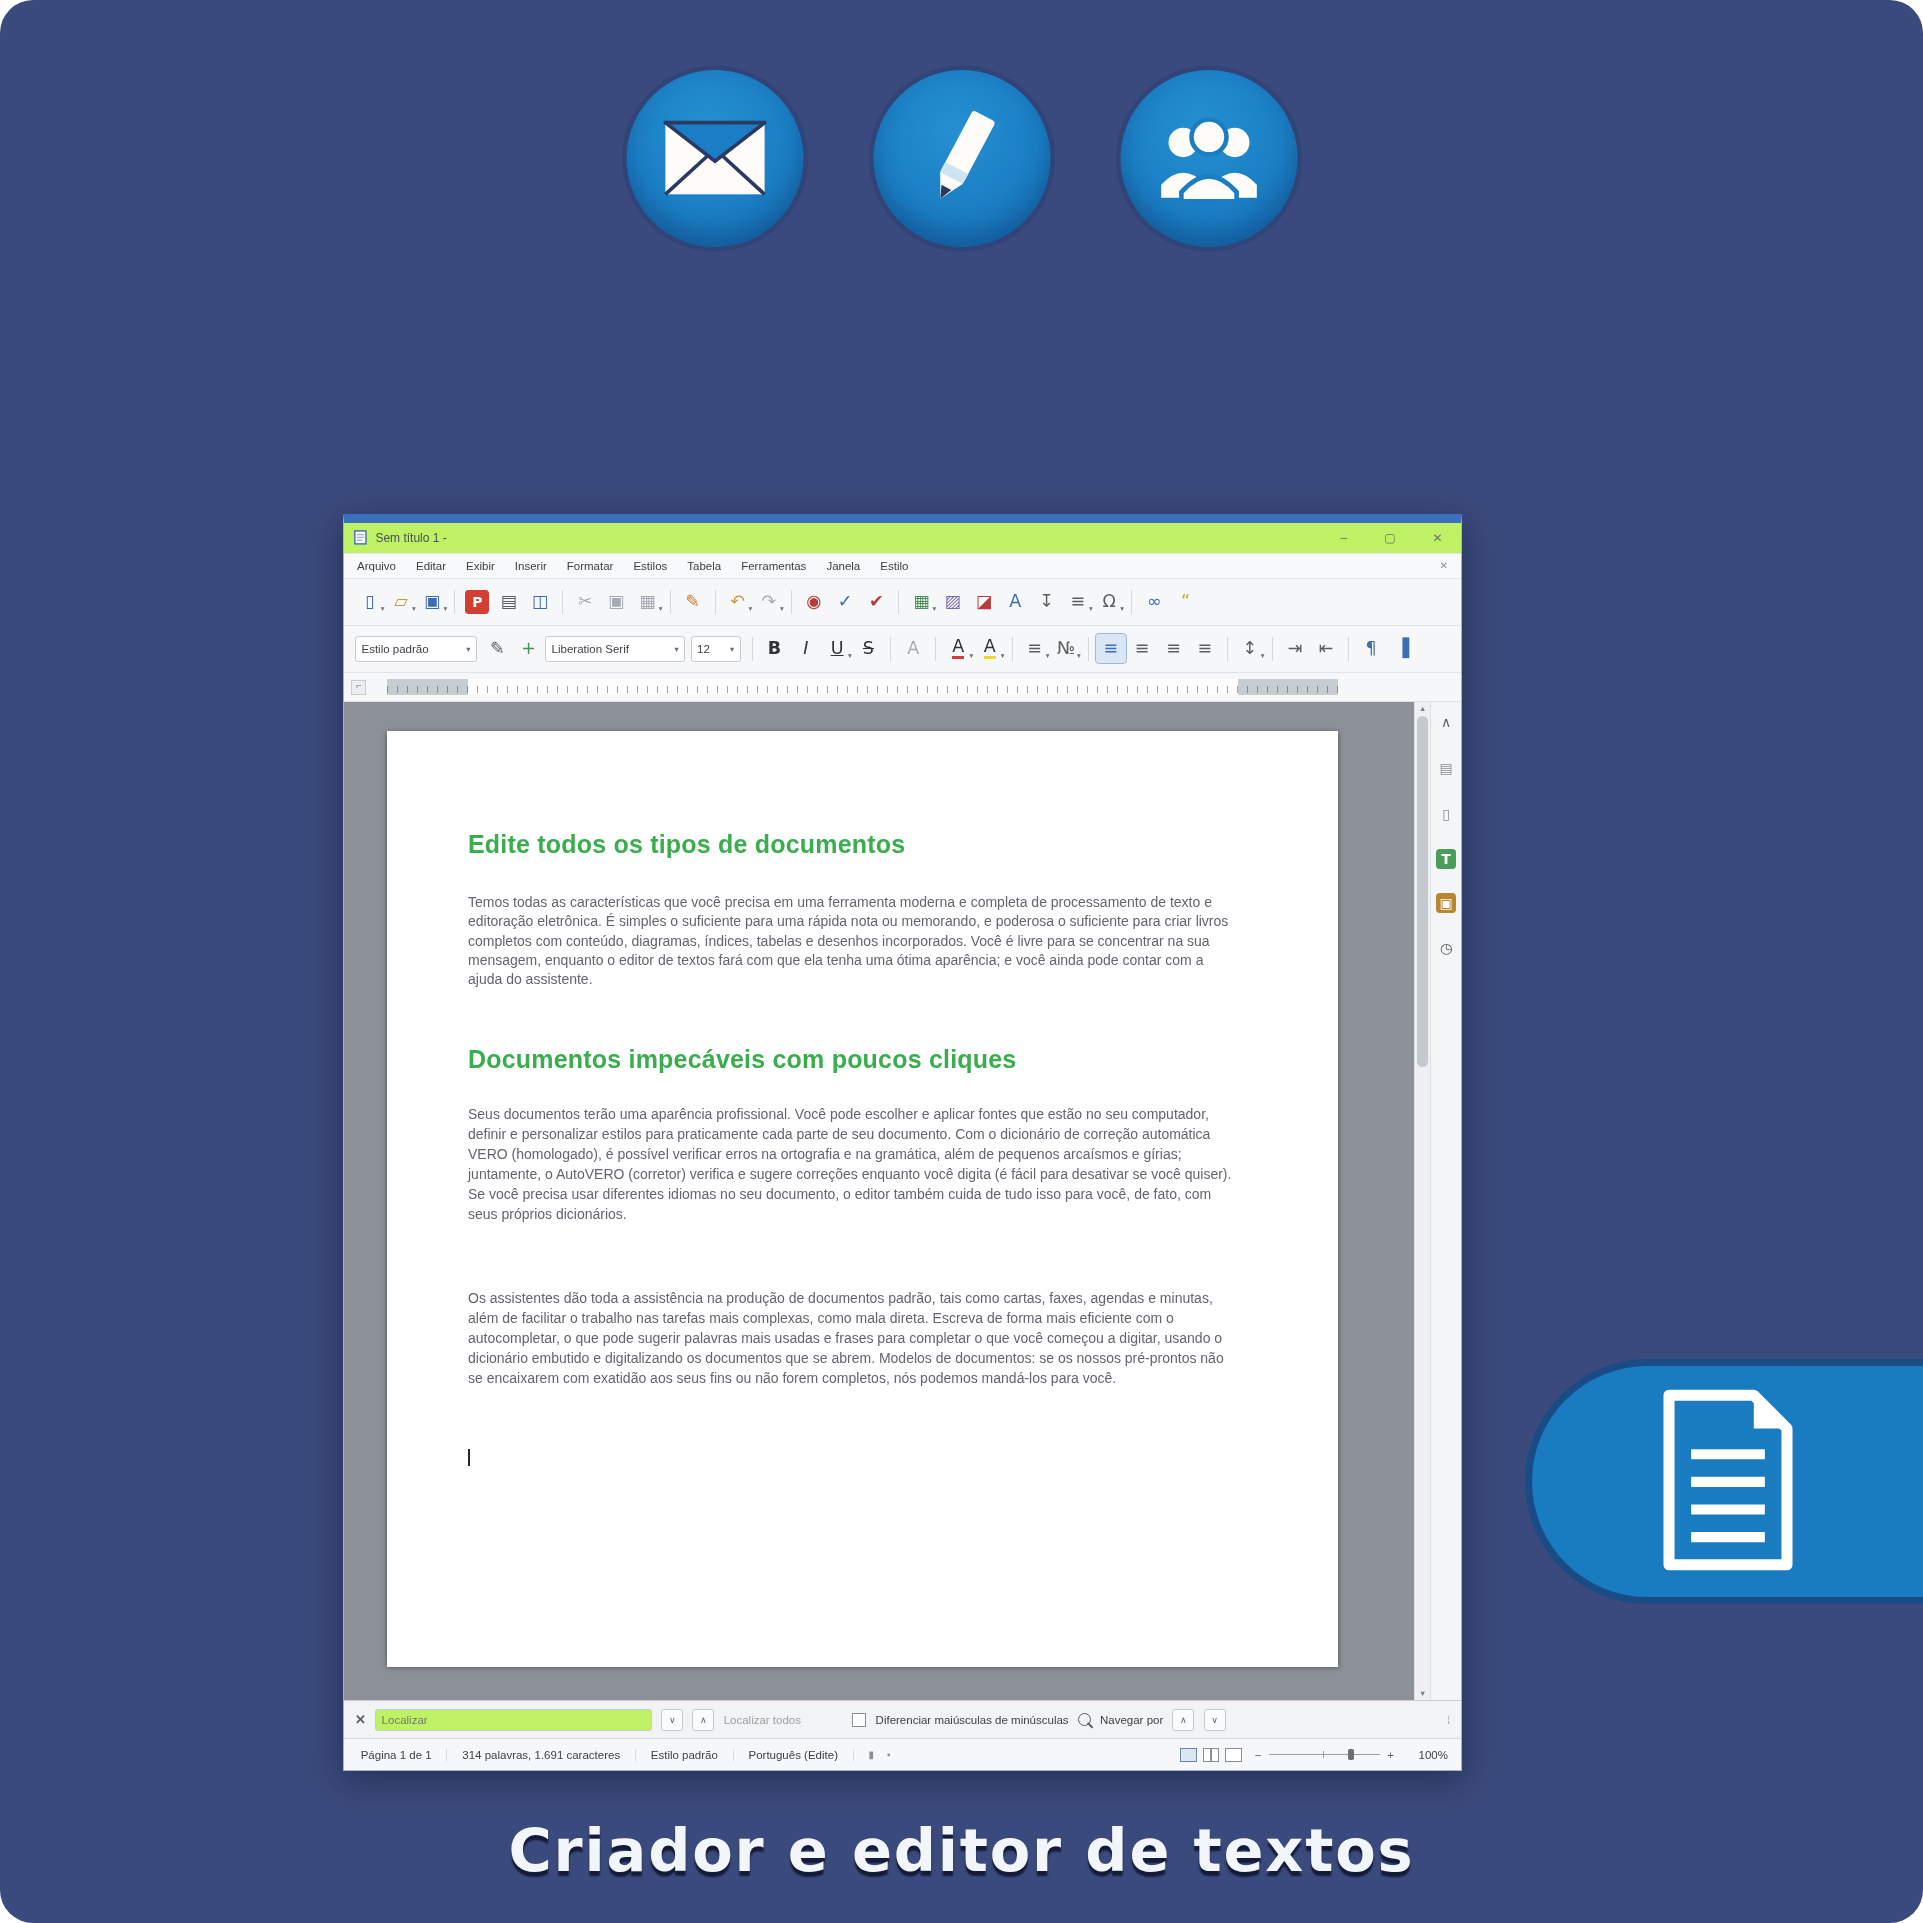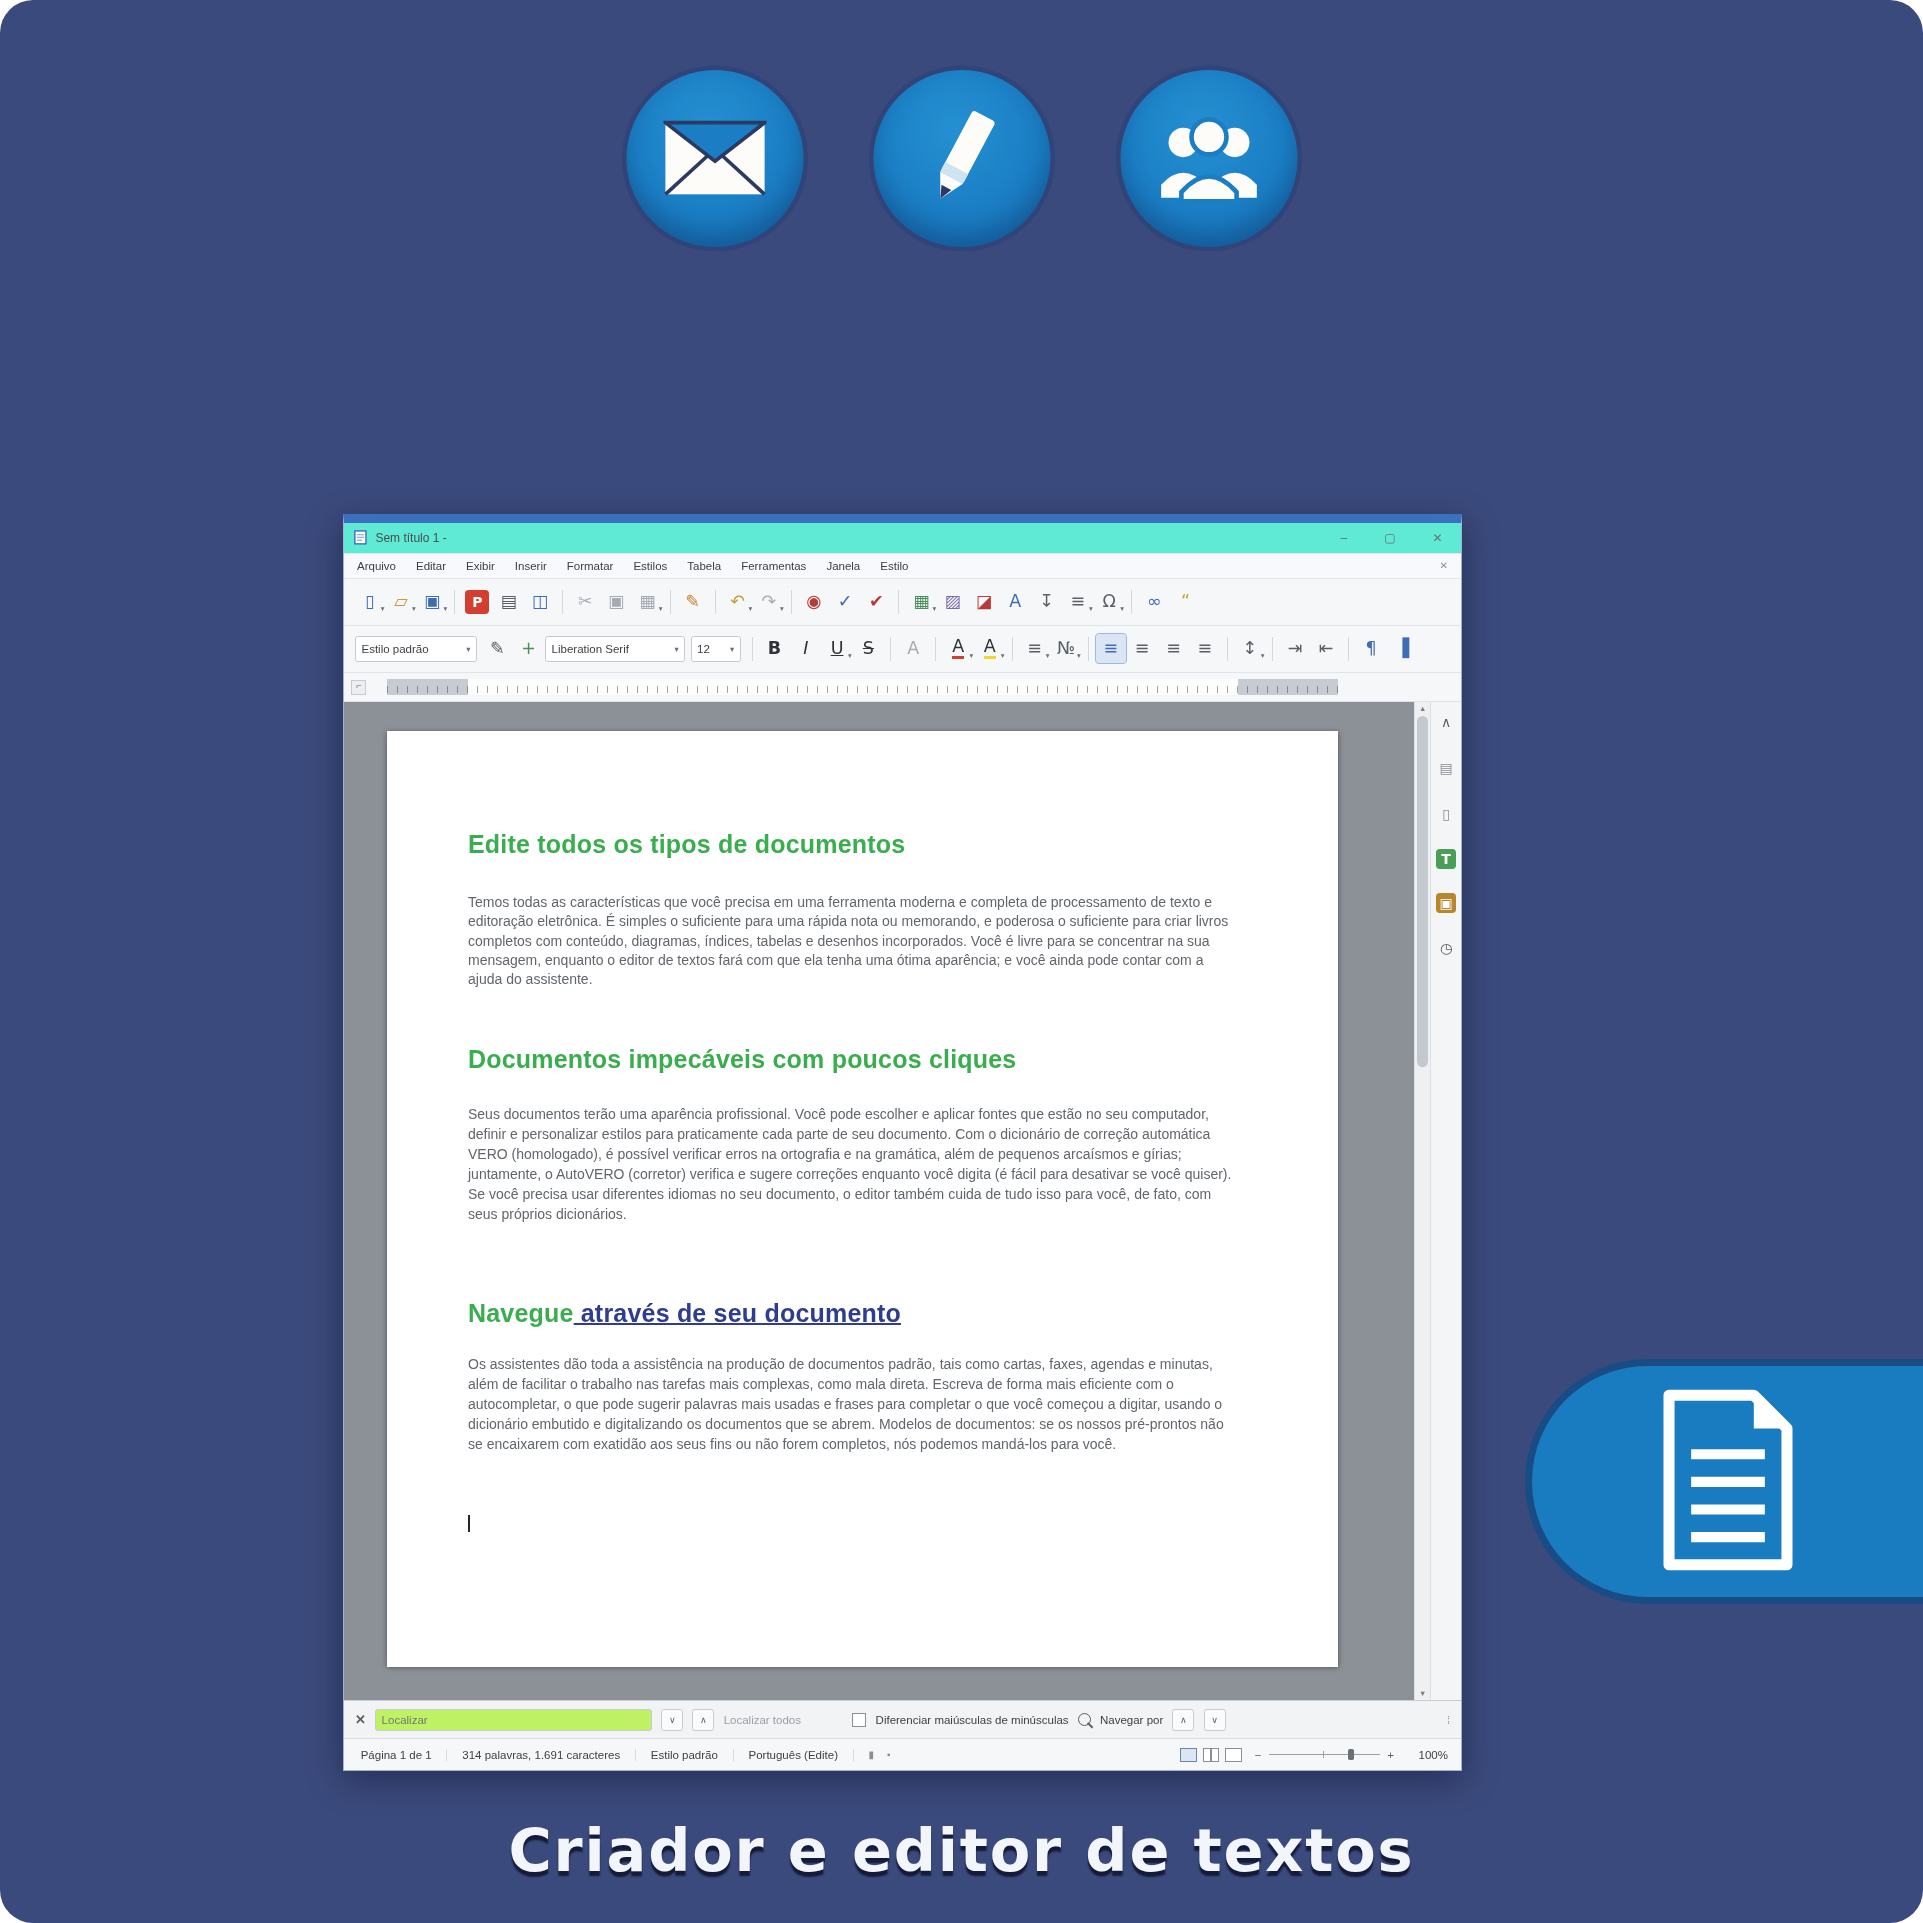--- a/index.html
+++ b/index.html
@@ -16,21 +16,21 @@
 
   
   .poster-title{position:absolute;top:269px;width:100%;text-align:center;color:#edf1f7;
     font-weight:800;font-size:70px;line-height:81px;letter-spacing:0.9px;
     text-shadow:0 2.8px 1.8px rgba(15,22,50,.55);}
 
   
   .window{position:absolute;left:343px;top:514px;width:1119px;height:1257px;box-sizing:border-box;
     background:#f6f7f9;border:1.8px solid #9fb4d6;border-top:9.2px solid #3a70bd;
     display:flex;flex-direction:column;box-shadow:0 9.2px 33px rgba(10,16,40,.45);}
-  .titlebar{height:29.5px;background:#5eead4;display:flex;align-items:center;padding:0 9.2px;
+  .titlebar{height:29.5px;background:#bef264;display:flex;align-items:center;padding:0 9.2px;
     font-size:12px;color:#4a4e55;border-bottom:0.9px solid #e3e6ea;}
   .titlebar .app-ic{width:14.8px;height:14.8px;margin-right:7.4px;flex:none;}
   .titlebar .win-controls{margin-left:auto;display:flex;gap:37px;color:#6b7077;font-size:12px;padding-right:9.2px;}
   .win-controls span{cursor:default;}
 
   .menubar{height:24px;background:#f7f9fc;display:flex;align-items:center;gap:32px;
     padding:0 13px;font-size:11.5px;color:#3c3f44;border-bottom:0.9px solid #e3e6ea;}
   .menubar .mi{white-space:nowrap;}
   .menubar .menu-close{margin-left:auto;color:#8a8f96;font-size:10px;}
 
@@ -405,21 +405,20 @@
         <div class="ruler-ticks"></div>
       </div>
     </div>
 
     <div class="docarea">
       <div class="page">
         <h2 class="green h1">Edite todos os tipos de documentos</h2>
         <p class="p1">Temos todas as características que você precisa em uma ferramenta moderna e completa de processamento de texto e editoração eletrônica. É simples o suficiente para uma rápida nota ou memorando, e poderosa o suficiente para criar livros completos com conteúdo, diagramas, índices, tabelas e desenhos incorporados. Você é livre para se concentrar na sua mensagem, enquanto o editor de textos fará com que ela tenha uma ótima aparência; e você ainda pode contar com a ajuda do assistente.</p>
         <h2 class="green h2">Documentos impecáveis com poucos cliques</h2>
         <p class="p2">Seus documentos terão uma aparência profissional. Você pode escolher e aplicar fontes que estão no seu computador, definir e personalizar estilos para praticamente cada parte de seu documento. Com o dicionário de correção automática VERO (homologado), é possível verificar erros na ortografia e na gramática, além de pequenos arcaísmos e gírias; juntamente, o AutoVERO (corretor) verifica e sugere correções enquanto você digita (é fácil para desativar se você quiser). Se você precisa usar diferentes idiomas no seu documento, o editor também cuida de tudo isso para você, de fato, com seus próprios dicionários.</p>
-        <h2 class="h3"><span class="green">Navegue</span><span class="navy-underline"> através de seu documento</span></h2>
         <p class="p3">Os assistentes dão toda a assistência na produção de documentos padrão, tais como cartas, faxes, agendas e minutas, além de facilitar o trabalho nas tarefas mais complexas, como mala direta. Escreva de forma mais eficiente com o autocompletar, o que pode sugerir palavras mais usadas e frases para completar o que você começou a digitar, usando o dicionário embutido e digitalizando os documentos que se abrem. Modelos de documentos: se os nossos pré-prontos não se encaixarem com exatidão aos seus fins ou não forem completos, nós podemos mandá-los para você.</p>
         <span class="caret-cursor"></span>
       </div>
 
       <div class="vscroll">
         <span class="arr up">▲</span>
         <span class="thumb"></span>
         <span class="arr down">▼</span>
       </div>
 

